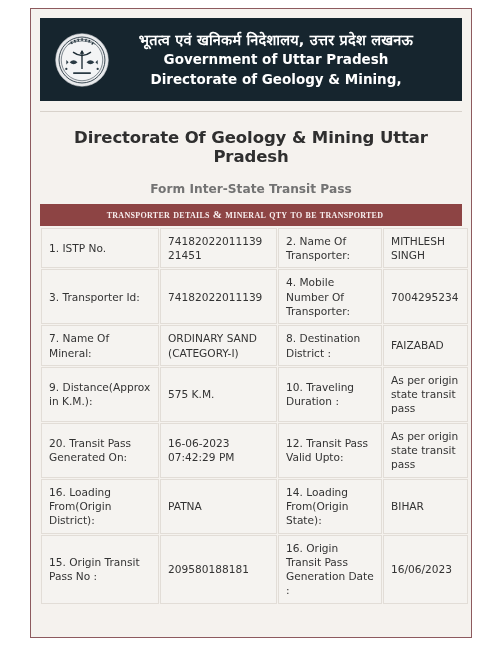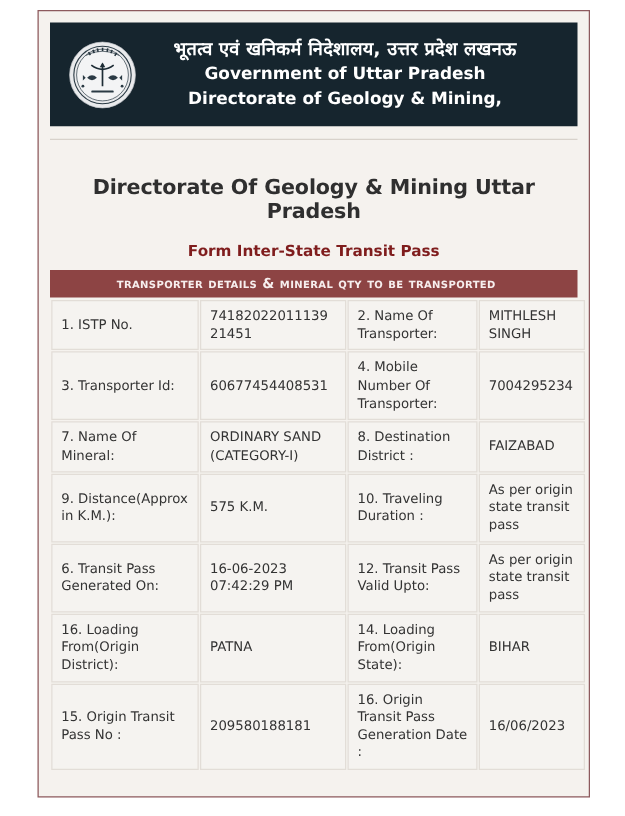--- a/index.html
+++ b/index.html
@@ -58,51 +58,52 @@
     font-size: 13.5px;
     font-weight: bold;
     line-height: 1.3;
     margin-top: 2px;
   }
 
   
   .title-wrap {
     border-top: 1px solid #d8d2cb;
     margin-top: 10px;
-    padding-top: 28px;
+    padding-top: 16px;
     text-align: center;
   }
 
   .main-title {
     font-size: 16.5px;
     font-weight: bold;
     color: #2f2f2f;
     letter-spacing: -.1px;
   }
 
   .sub-title {
     font-size: 12.2px;
     font-weight: bold;
-    color: #7f1d1d;
+    color: #737373;
     margin-top: 16px;
     margin-bottom: 8px;
   }
 
   
   .section-bar {
     background: #8d4444;
     color: #f7eeee;
     text-align: center;
     font-size: 11px;
     font-weight: bold;
     font-variant: small-caps;
     text-transform: lowercase;
     letter-spacing: .3px;
     padding: 4px 12px 4px 0;
     line-height: 1.25;
+    font-family: Liberation Serif, serif;
   }
 
   
   table.form {
     width: 100%;
     border-collapse: separate;
     border-spacing: 1px;
     table-layout: fixed;
     margin-top: 1px;
   }
@@ -193,38 +194,38 @@
     </colgroup>
     <tbody>
       <tr>
         <td>1. ISTP No.</td>
         <td>7418202201113921451</td>
         <td>2. Name Of Transporter:</td>
         <td>MITHLESH SINGH</td>
       </tr>
       <tr>
         <td>3. Transporter Id:</td>
-        <td>60677454408531</td>
+        <td>74182022011139</td>
         <td>4. Mobile Number Of Transporter:</td>
         <td>7004295234</td>
       </tr>
       <tr>
         <td>7. Name Of Mineral:</td>
         <td>ORDINARY SAND (CATEGORY-I)</td>
         <td>8. Destination District :</td>
         <td>FAIZABAD</td>
       </tr>
       <tr>
         <td>9. Distance(Approx in K.M.):</td>
         <td>575 K.M.</td>
         <td>10. Traveling Duration :</td>
         <td>As per origin state transit pass</td>
       </tr>
       <tr>
-        <td>6. Transit Pass Generated On:</td>
+        <td>20. Transit Pass Generated On:</td>
         <td>16-06-2023 07:42:29 PM</td>
         <td>12. Transit Pass Valid Upto:</td>
         <td>As per origin state transit pass</td>
       </tr>
       <tr>
         <td>16. Loading From(Origin District):</td>
         <td>PATNA</td>
         <td>14. Loading From(Origin State):</td>
         <td>BIHAR</td>
       </tr>

